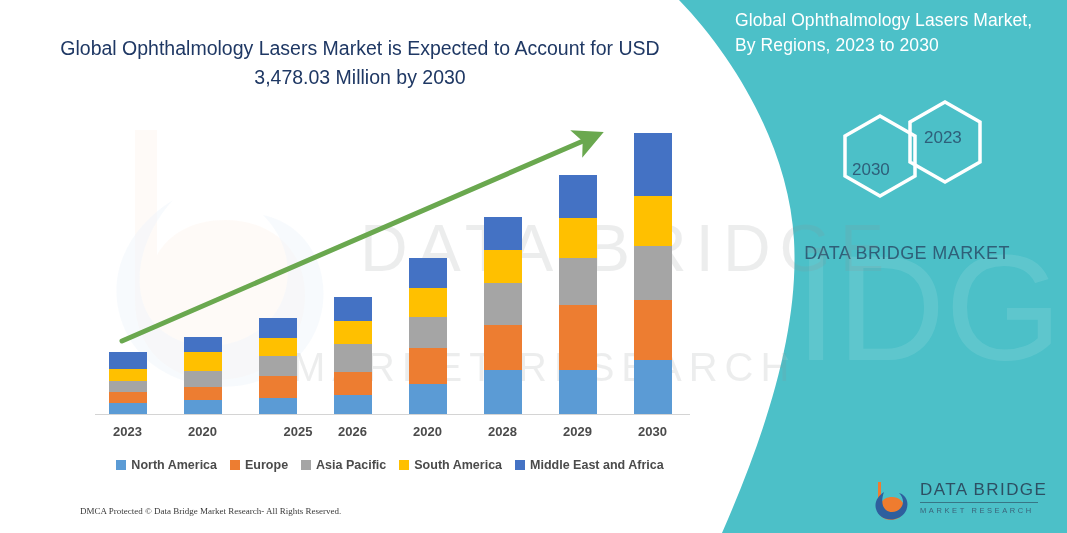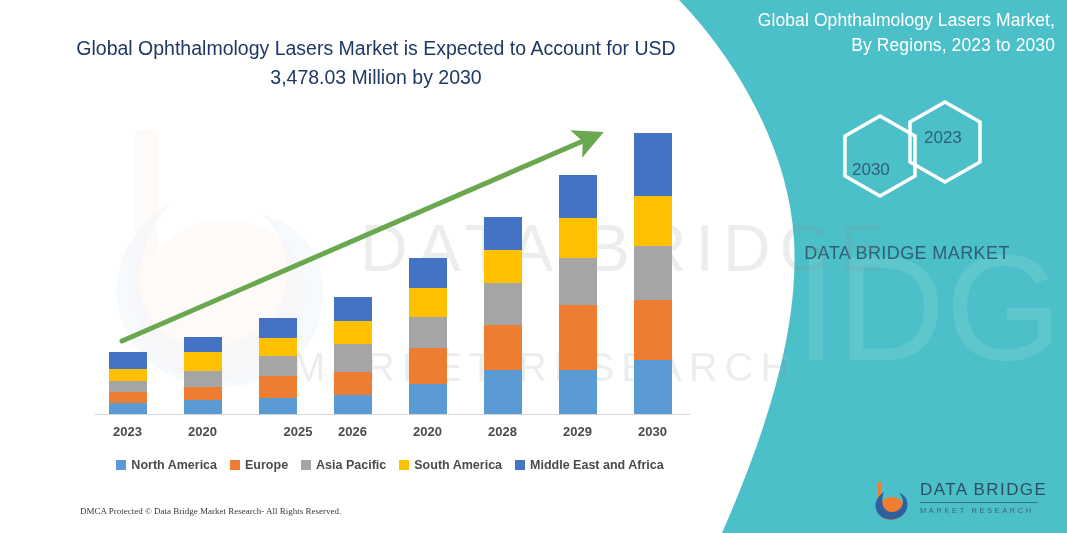--- a/index.html
+++ b/index.html
@@ -13,21 +13,21 @@
 
   
   .teal-panel{
     position:absolute; top:0; right:0; width:400px; height:533px;
     overflow:hidden;
   }
   .teal-panel svg{display:block;}
 
   .panel-title{
     position:absolute; top:8px; left:735px; width:320px;
-    text-align:right; color:#ffffff; font-size:17.5px; line-height:1.42;
+    text-align:left; color:#ffffff; font-size:17.5px; line-height:1.42;
     font-family:"Liberation Sans", sans-serif; font-weight:400;
     letter-spacing:0.1px;
   }
 
   .hex-wrap{position:absolute; left:820px; top:100px; width:200px; height:110px;}
   .hex-label{
     position:absolute; color:#2e5f7a; font-size:17px;
     font-family:"Liberation Sans", sans-serif;
   }
   .hex-2023-label{left:104px; top:28px;}
@@ -47,21 +47,21 @@
     font-family:"Liberation Sans", sans-serif;
   }
   .logo-sub{
     color:#3b6279; font-size:7.5px; letter-spacing:2.6px; margin-top:3px;
     font-family:"Liberation Sans", sans-serif;
   }
   .logo-rule{height:1px;background:#2d4f63;opacity:.65;margin-top:2px;width:118px;}
 
   
   .chart-title{
-    position:absolute; left:76px; top:34px; width:600px;
+    position:absolute; left:60px; top:34px; width:600px;
     text-align:center; color:#1f3864; font-size:19.5px; line-height:1.5;
     font-family:"Liberation Sans", sans-serif;
   }
 
   
   .wm-text{
     position:absolute; color:#8f9396; opacity:.16; font-weight:400;
     font-family:"Liberation Sans", sans-serif; white-space:nowrap;
     letter-spacing:4px; user-select:none;
   }

